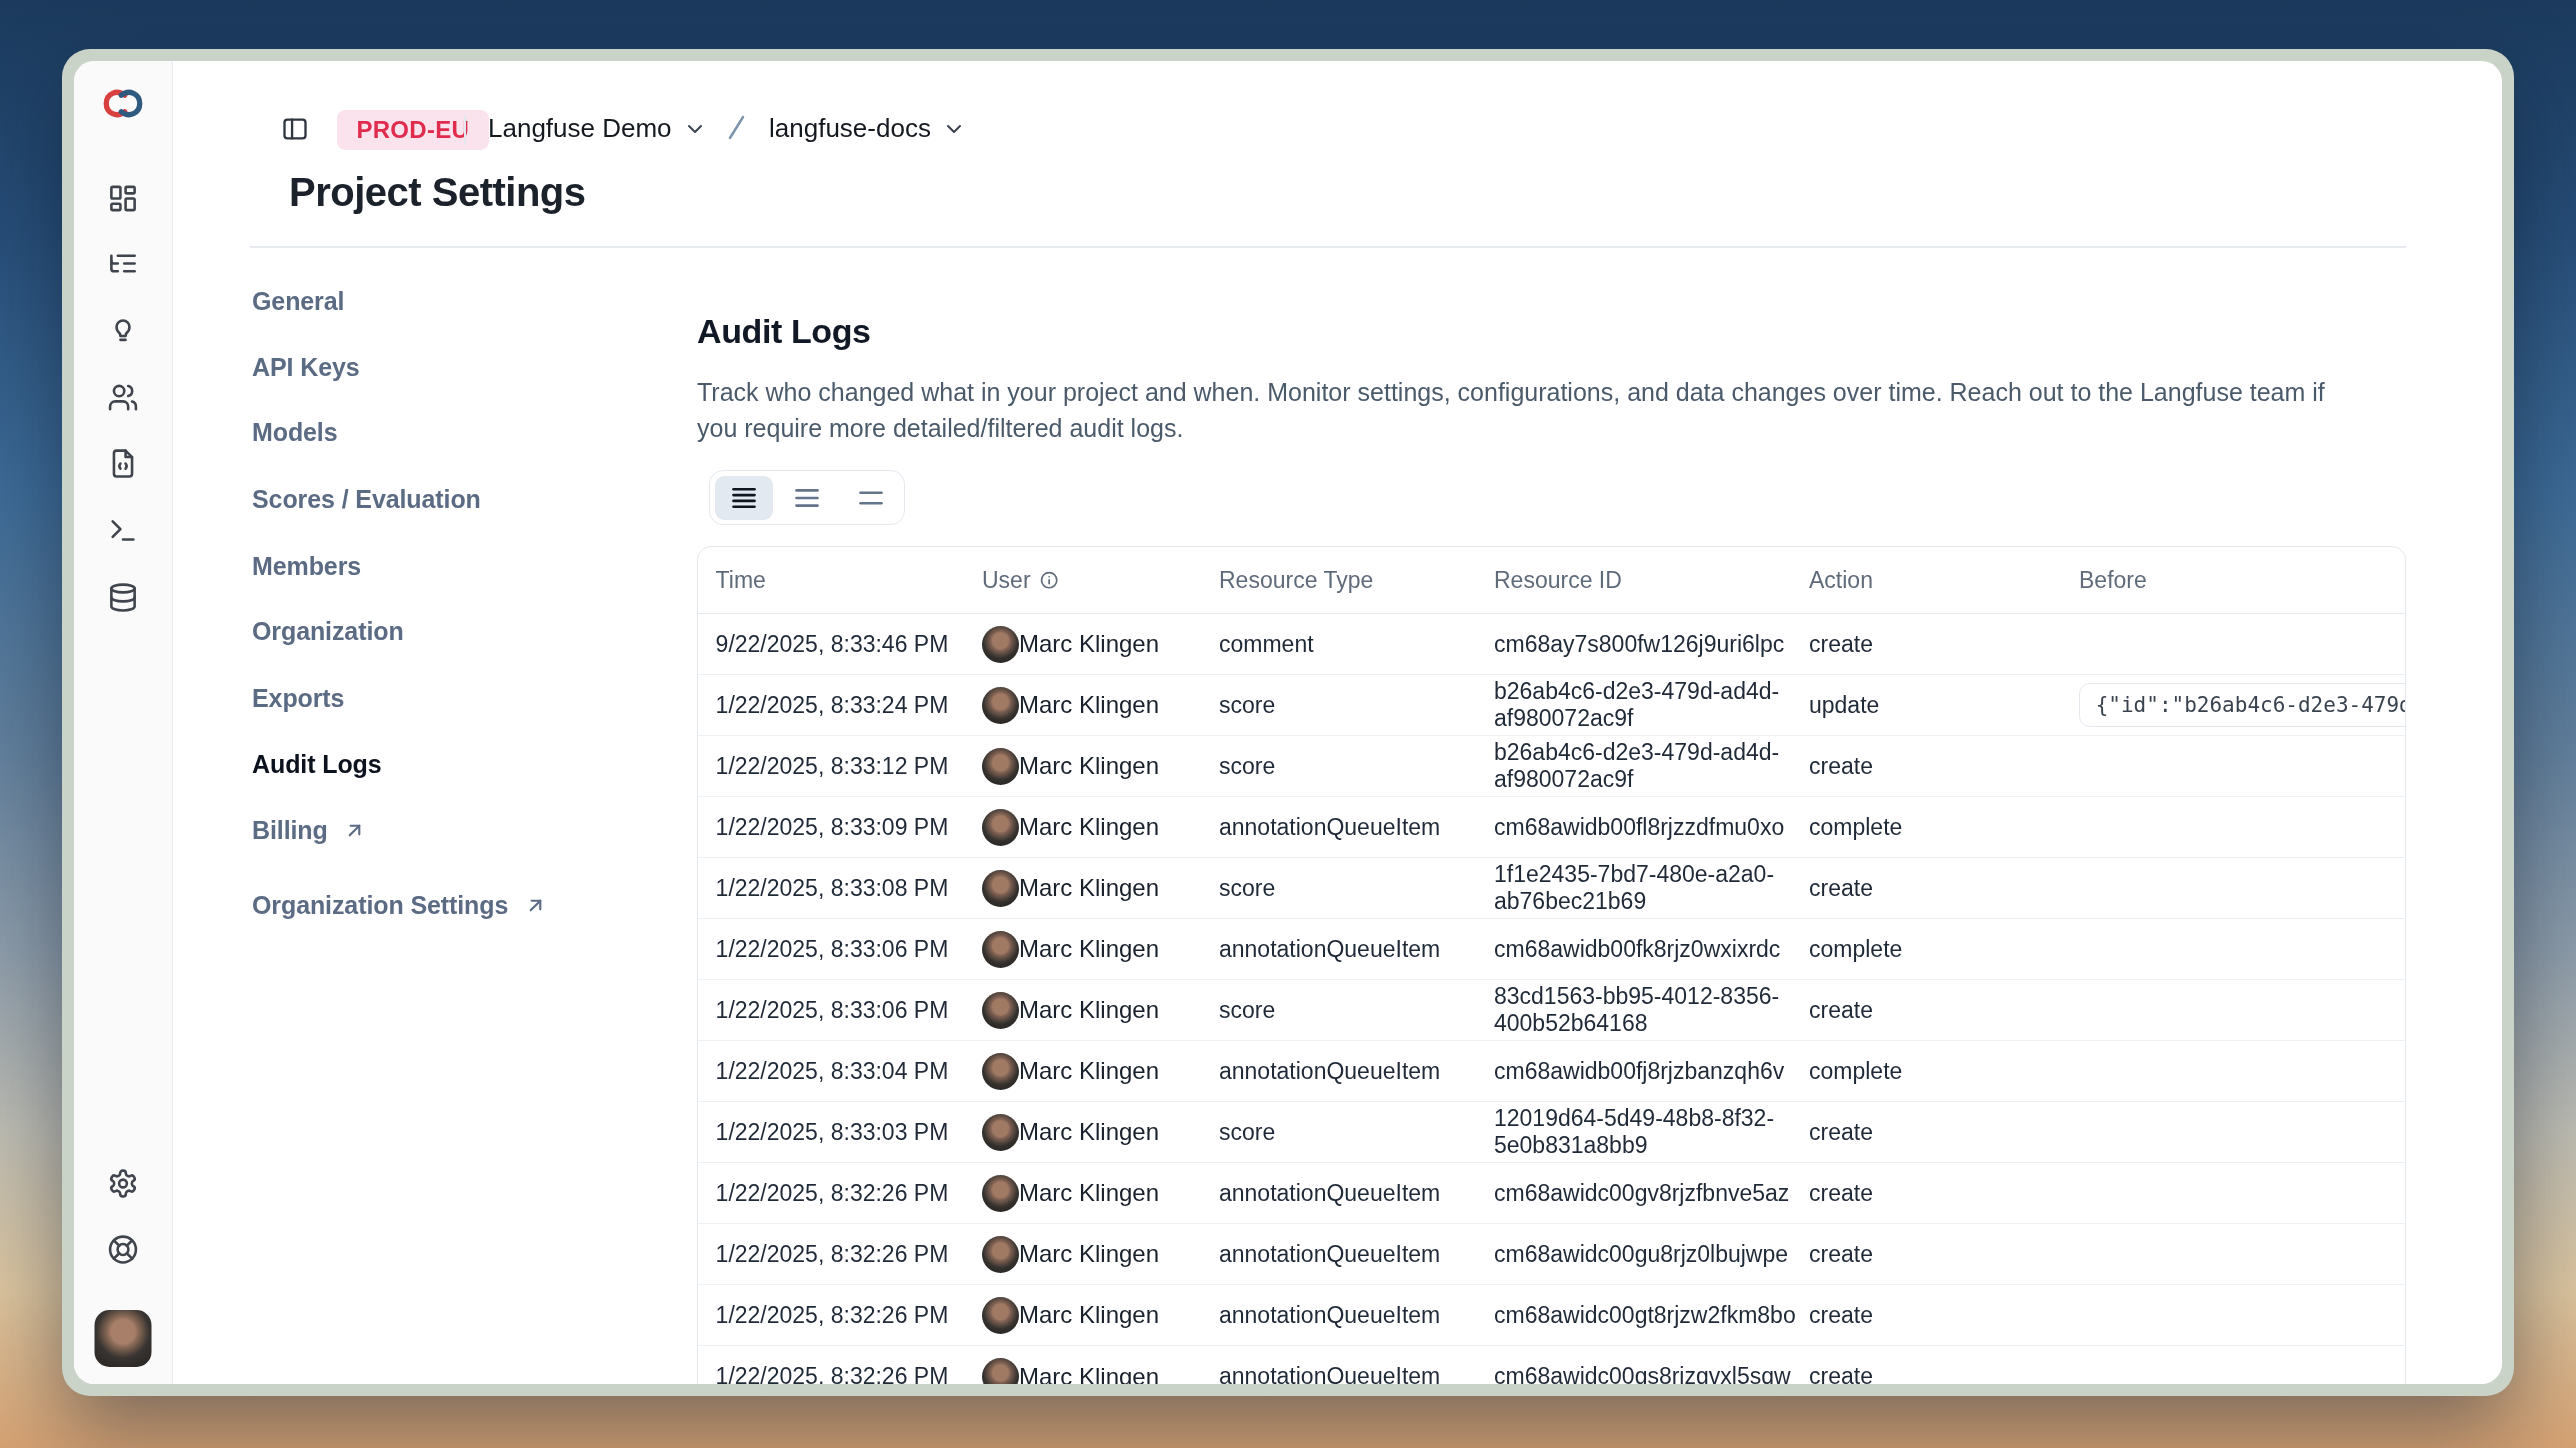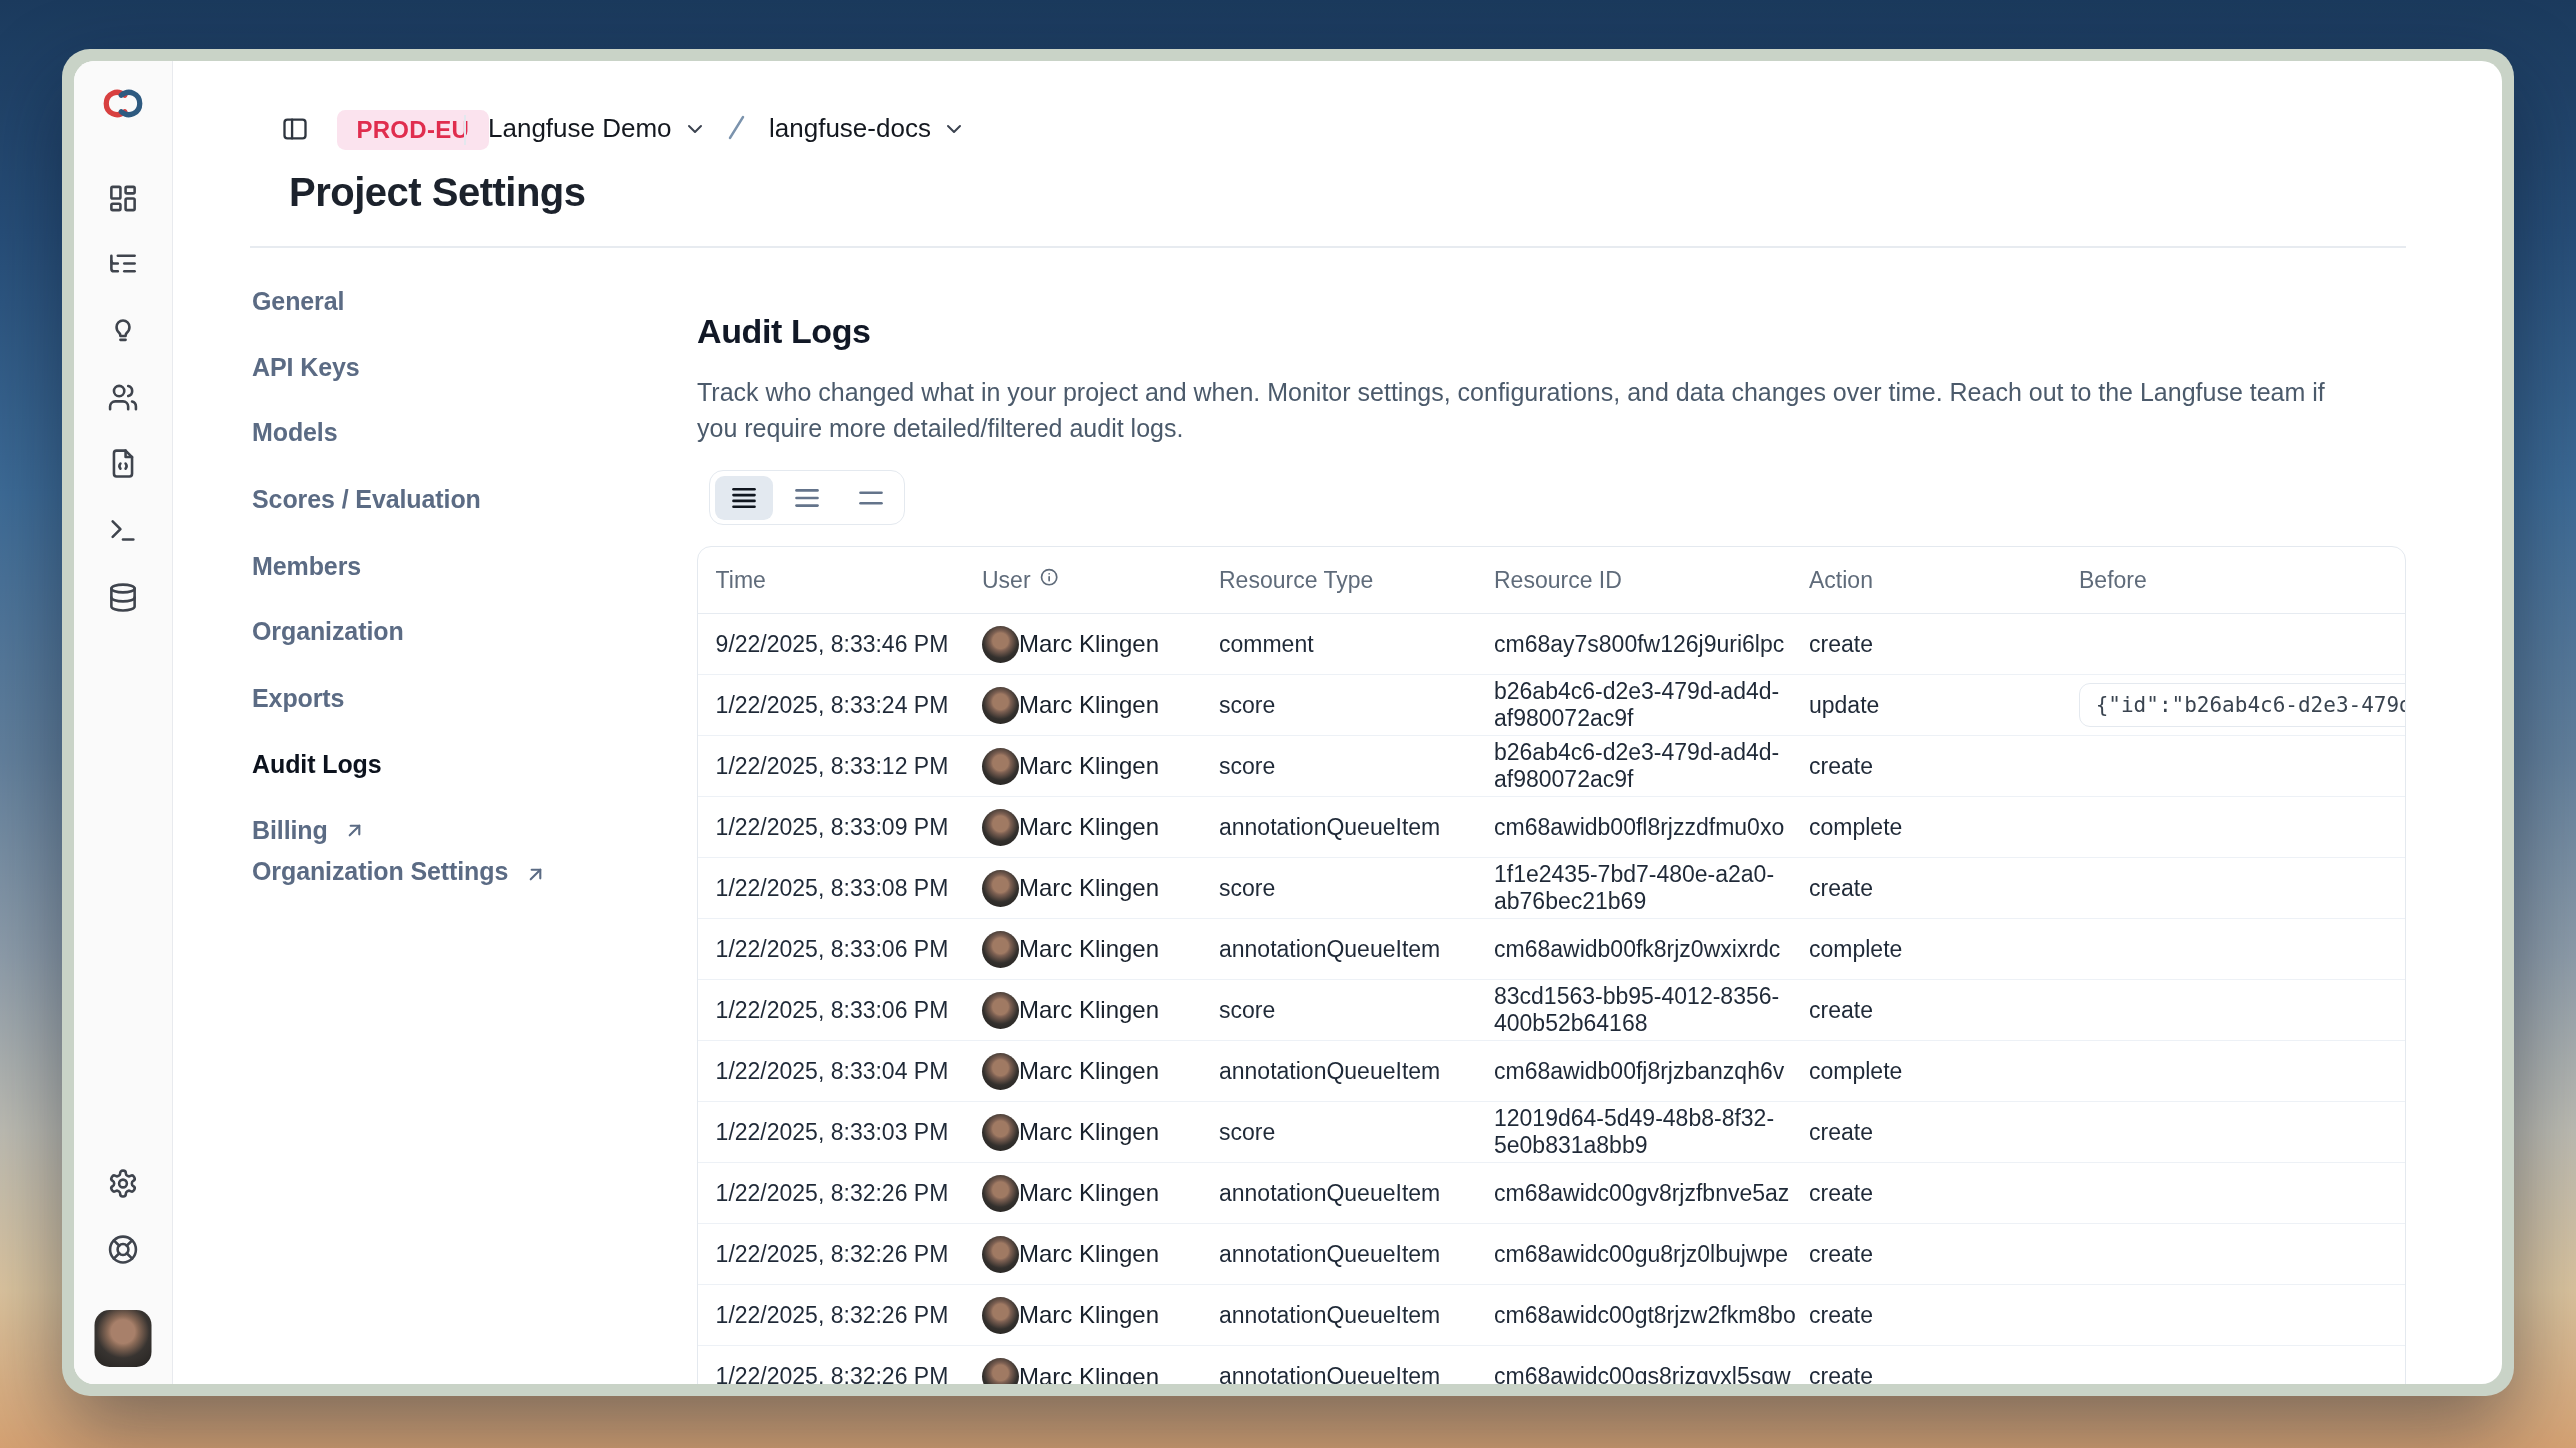--- a/index.html
+++ b/index.html
@@ -65,21 +65,21 @@
   
   .audit-table {
     position:absolute; left:623px; top:485px; width:1709px; height:878px;
     background:#fff; border:1.8px solid #e4e9ef; border-radius:14px; overflow:hidden;
   }
   .t-head, .t-row {
     display:grid; grid-template-columns:284px 237px 275px 315px 270px 1fr;
     align-items:center;
   }
   .t-head { height:67px; border-bottom:1.8px solid #e6ebf1; }
-  .t-head .hc { font-size:23px; font-weight:500; color:#5f6b7a; display:flex; align-items:flex-start; gap:8.3px; }
+  .t-head .hc { font-size:23px; font-weight:500; color:#5f6b7a; display:flex; align-items:center; gap:8.3px; }
   .t-head .hc:first-child, .t-row > .c:first-child { padding-left:17.6px; }
   .t-head svg { width:20.3px; height:20.3px; stroke:#5f6b7a; fill:none; stroke-width:2; stroke-linecap:round; }
   .t-row { height:61px; border-bottom:1.8px solid #edf1f6; font-size:23px; color:#1f2937; }
   .t-row:last-child { border-bottom:none; }
   .c-user { display:flex; align-items:center; }
   .avatar-c {
     width:37px; height:37px; border-radius:50%; flex-shrink:0;
     background:radial-gradient(circle at 50% 40%, #a07a63 0 27%, #7d6052 35%, #33302d 60%, #201e1c 100%);
   }
   .uname { font-size:24px; color:#18202b; }
@@ -239,21 +239,21 @@
     <span class="lbl">Audit Logs</span>
 
   </div>
           <div class="set-nav-item" style="top: 749px;">
     <span class="lbl">Billing</span>
     <svg viewBox="0 0 24 24">
               <path d="M7 17 17 7"></path>
               <path d="M8 7h9v9"></path>
             </svg>
   </div>
-          <div class="set-nav-item" style="top: 784px; align-items: flex-end;">
+          <div class="set-nav-item" style="top: 824px;">
     <span class="lbl">Organization Settings</span>
     <svg viewBox="0 0 24 24">
               <path d="M7 17 17 7"></path>
               <path d="M8 7h9v9"></path>
             </svg>
   </div>
         </div>
 
       <h2 class="audit-h">Audit Logs</h2>
       <p class="audit-desc">Track who changed what in your project and when. Monitor settings, configurations, and data changes over time. Reach out to the Langfuse team if you require more detailed/filtered audit logs.</p>

